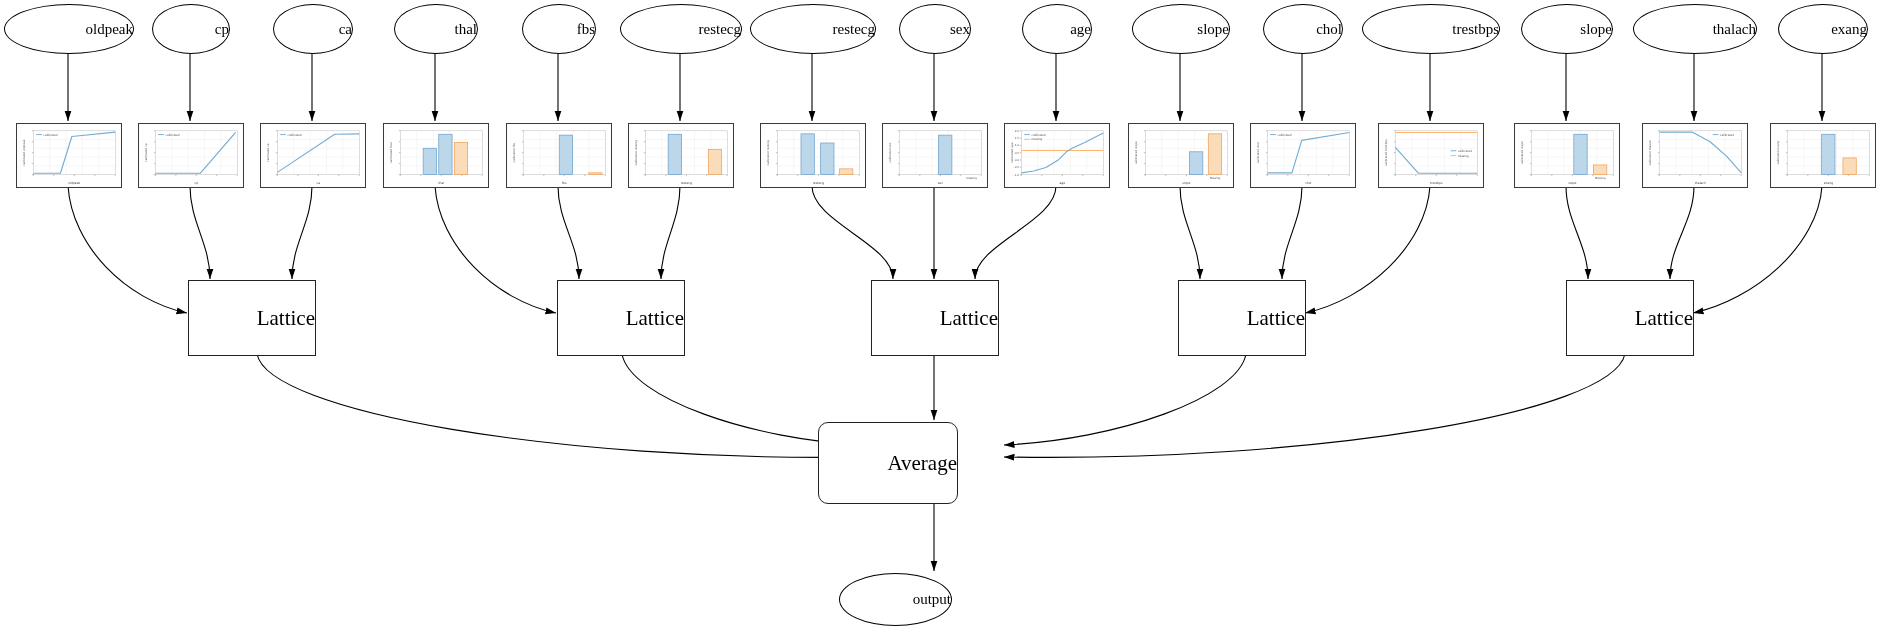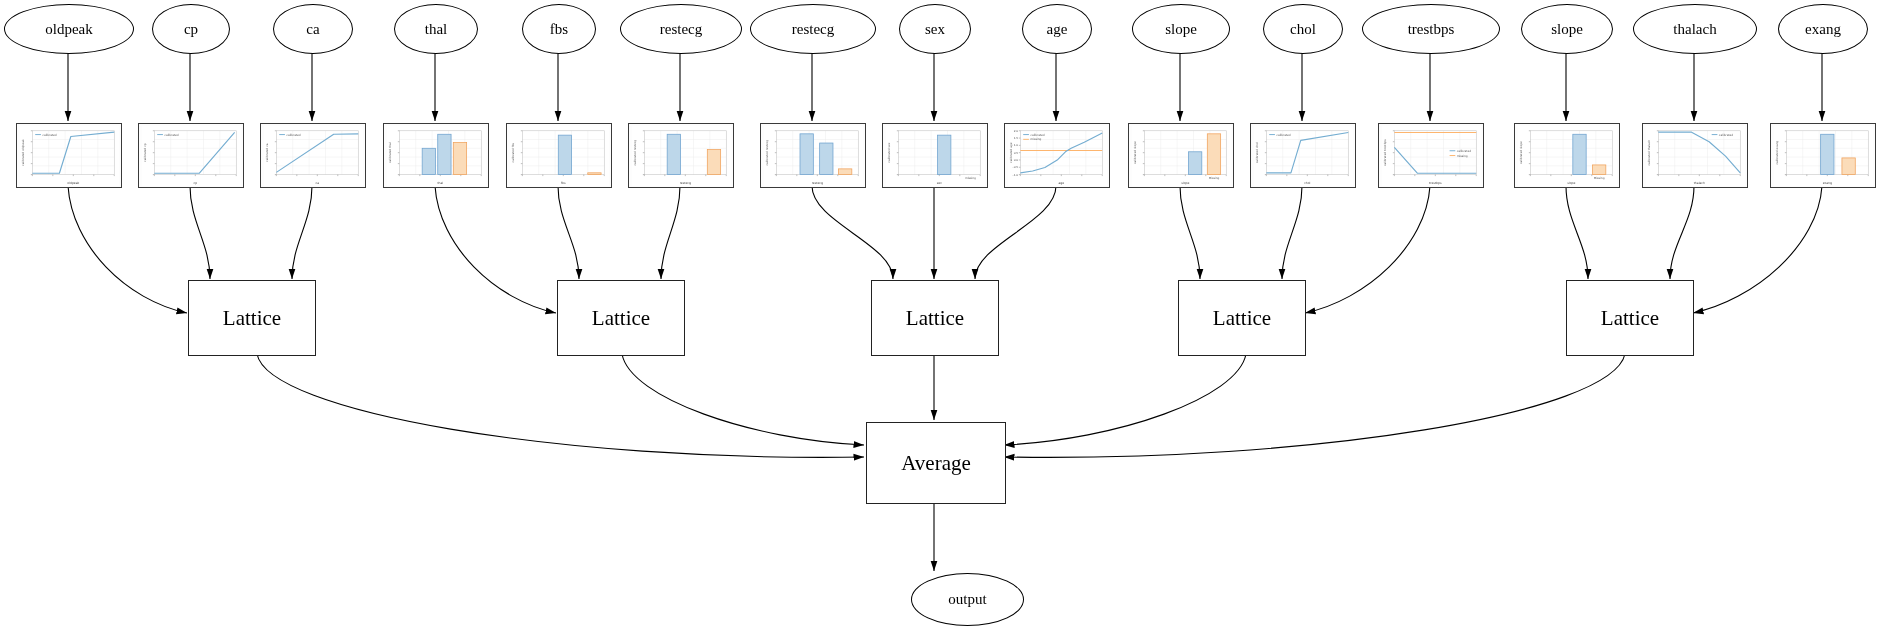--- a/index.html
+++ b/index.html
@@ -1,19 +1,19 @@
 <!DOCTYPE html>
 <html><head>
 <meta charset="utf-8">
 <style>
   html,body{margin:0;padding:0;background:#ffffff;}
   #canvas{position:relative;width:1884px;height:627px;background:#ffffff;overflow:hidden;
           font-family:"Liberation Serif","DejaVu Serif",serif;}
   #edges{position:absolute;left:0;top:0;z-index:1;}
-  .node{position:absolute;z-index:2;display:flex;align-items:center;justify-content:center;
+  .node{position:absolute;z-index:2;display:flex;align-items:center;justify-content:flex-end;
         background:#ffffff;color:#000;}
   .ellipse{border:1.3px solid #000;border-radius:50%;font-size:15px;}
   .rectbox{border:1.4px solid #222;font-size:21px;}
   .chart{border:1.6px solid #3a3a3a;background:#fdfdfd;}
   .chart svg{display:block;}
 </style>
 </head>
 <body>
 
 <div id="canvas">
@@ -559,19 +559,19 @@
     </div>
     <div class="node rectbox" style="left: 871px; top: 280px; width: 126px; height: 74px;">
       <span>Lattice</span>
     </div>
     <div class="node rectbox" style="left: 1178px; top: 280px; width: 126px; height: 74px;">
       <span>Lattice</span>
     </div>
     <div class="node rectbox" style="left: 1566px; top: 280px; width: 126px; height: 74px;">
       <span>Lattice</span>
     </div>
-    <div class="node rectbox" style="left: 866px; top: 422px; width: 138px; height: 80px;">
+    <div class="node rectbox" style="left: 818px; top: 422px; width: 138px; height: 80px; border-radius: 10px;">
       <span>Average</span>
     </div>
-    <div class="node ellipse" style="left: 911px; top: 573px; width: 111px; height: 51px;">
+    <div class="node ellipse" style="left: 839px; top: 573px; width: 111px; height: 51px;">
       <span>output</span>
     </div>
   </div>
 
 </body></html>

